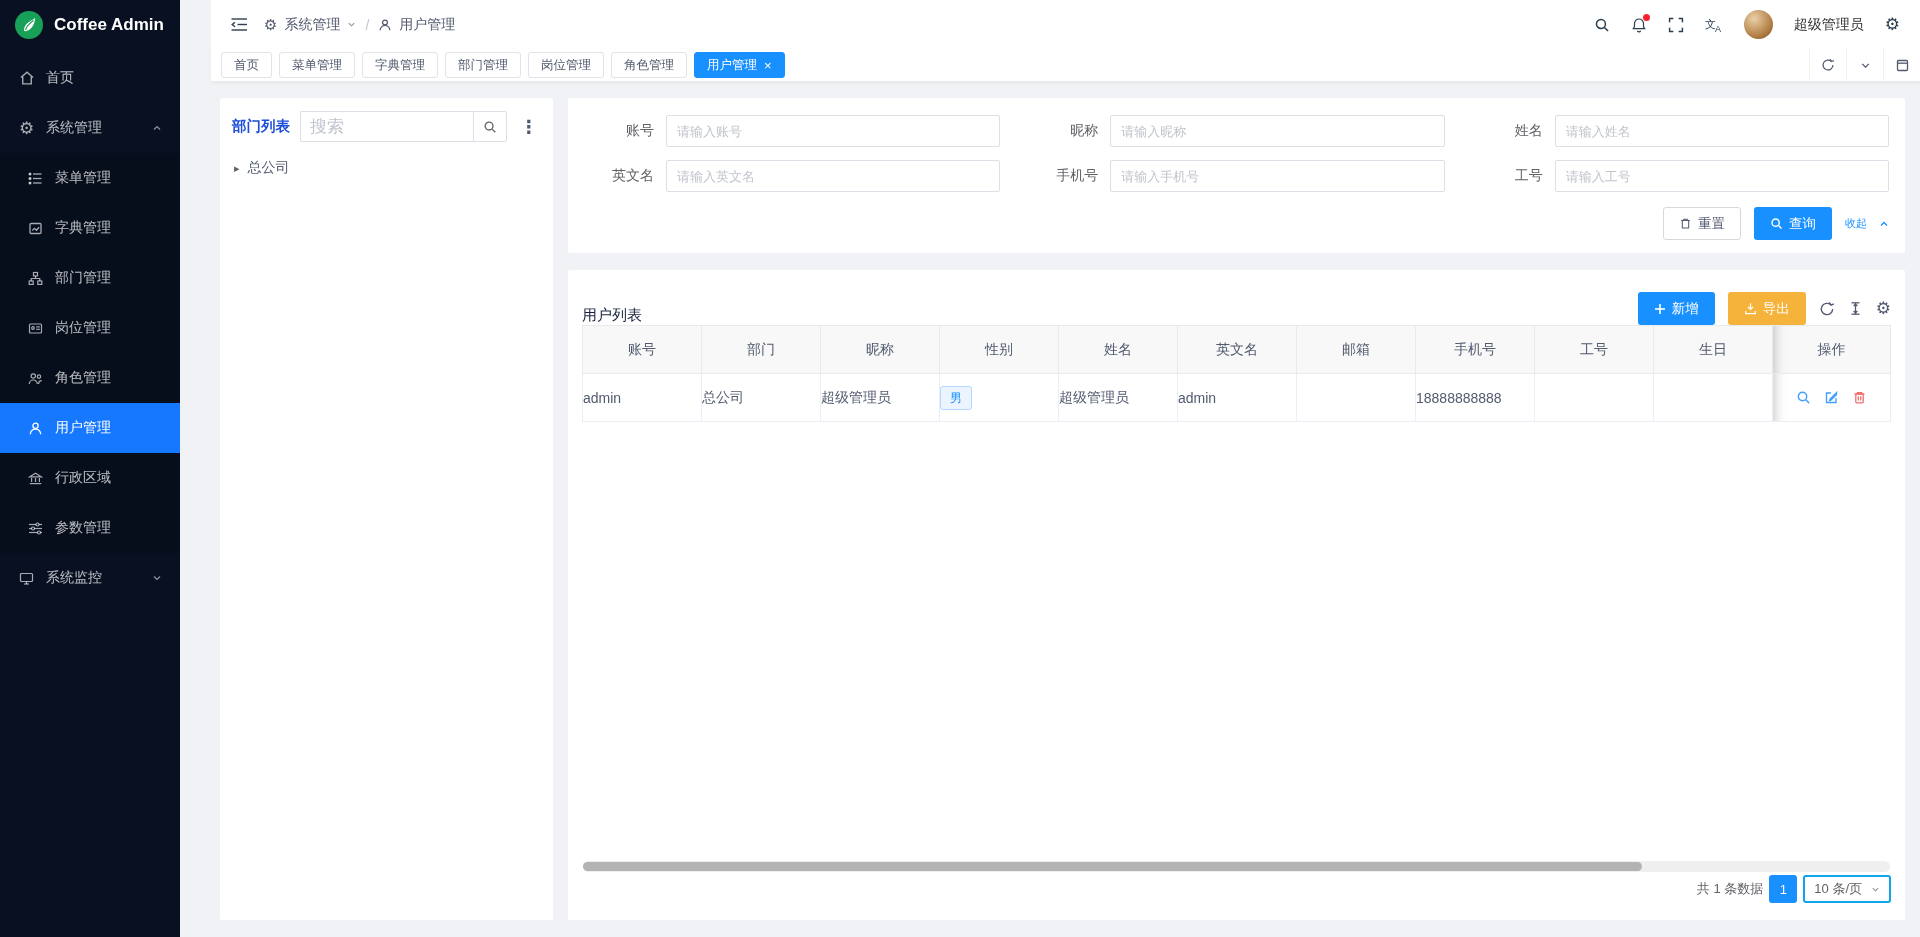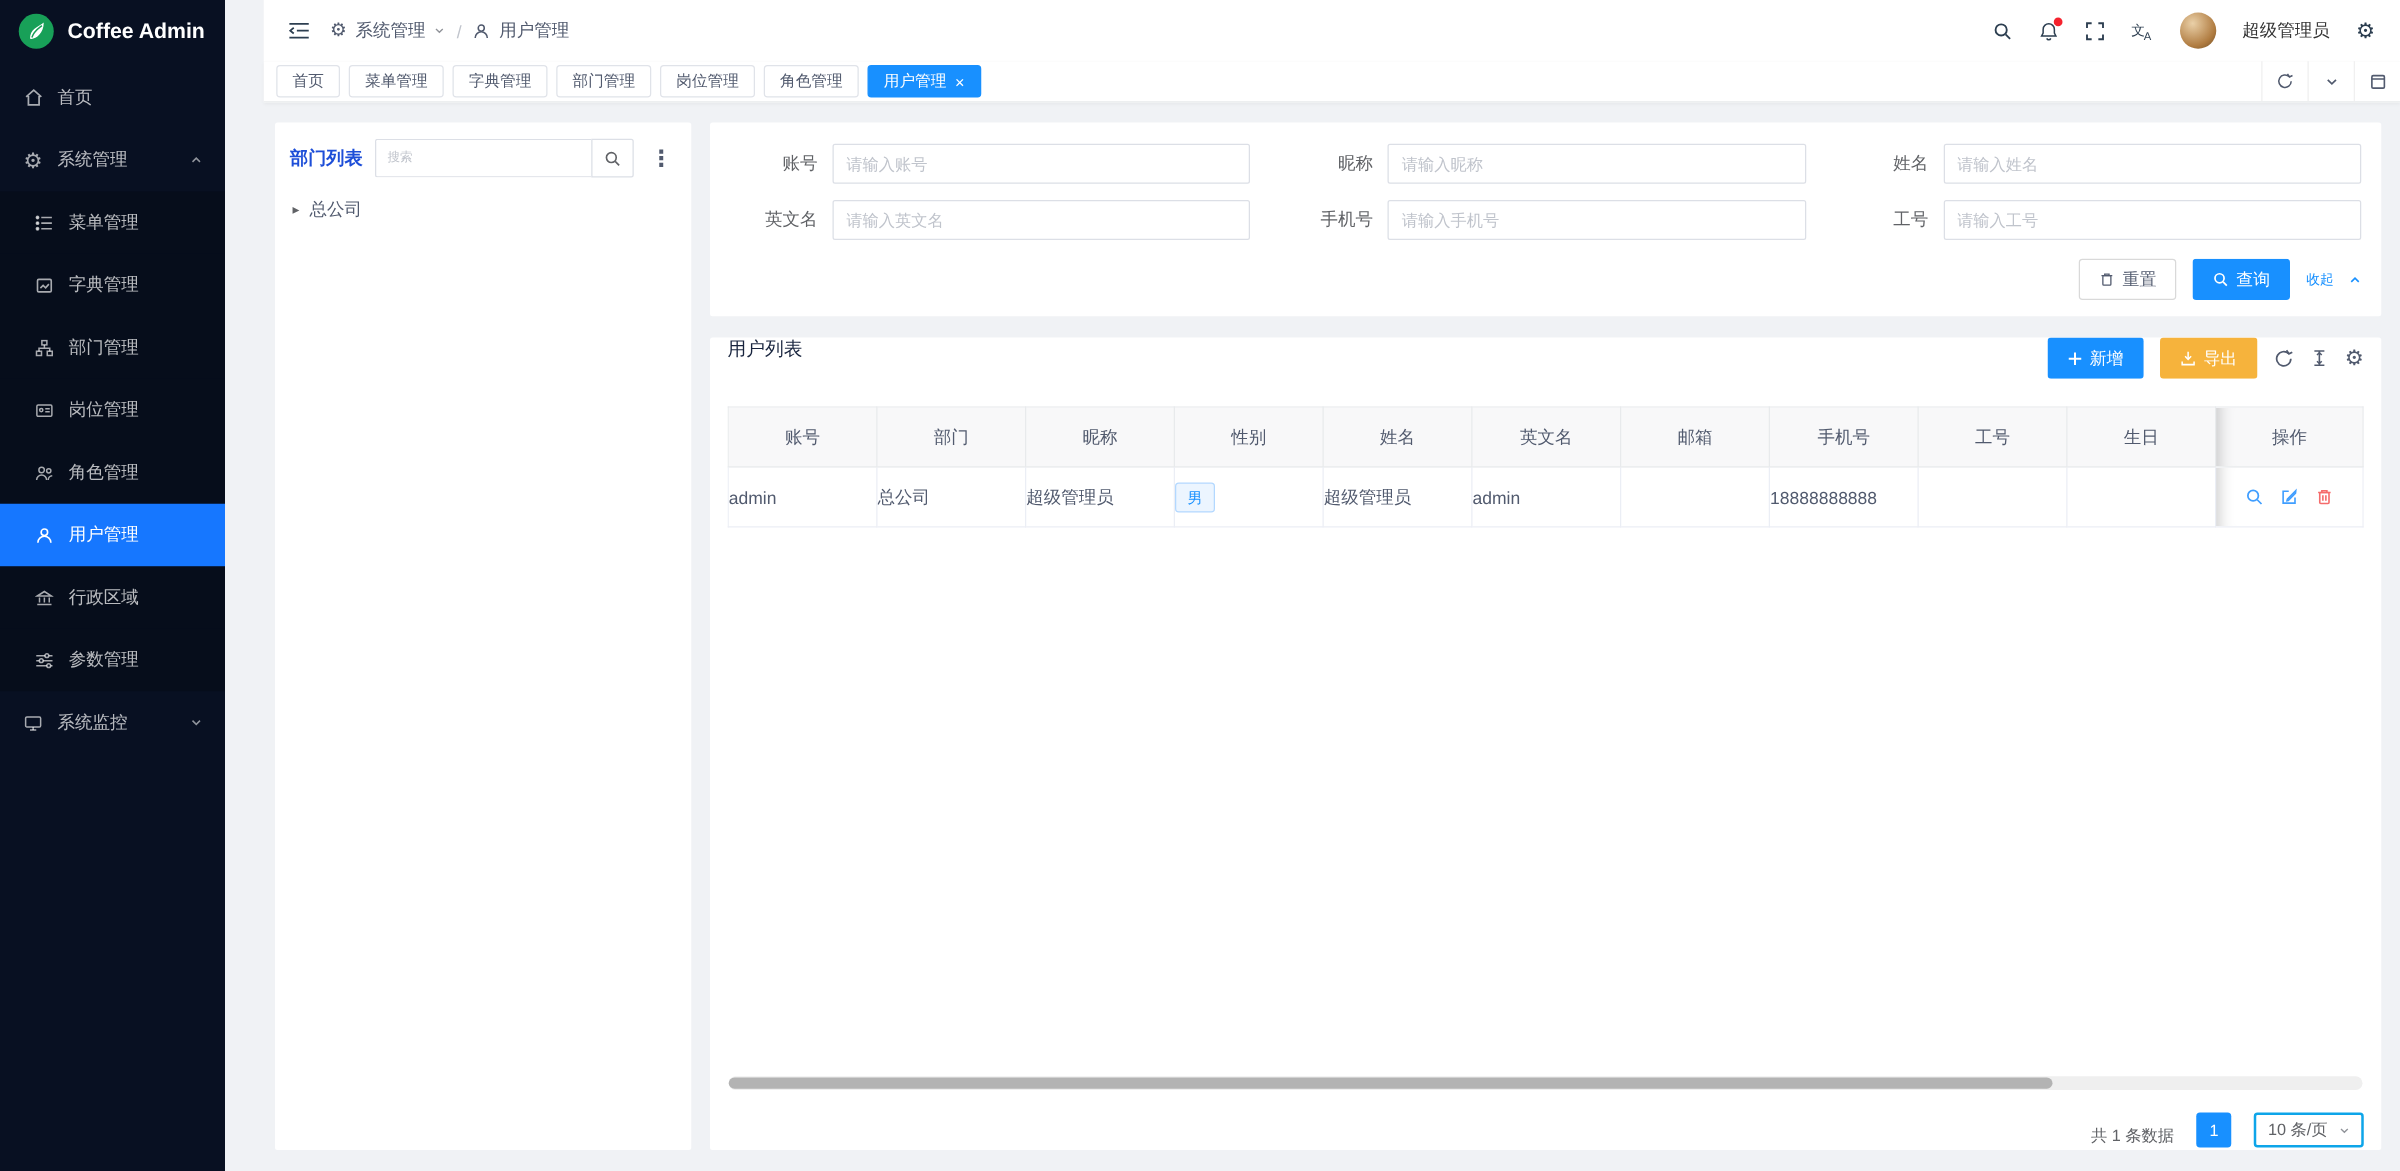--- a/index.html
+++ b/index.html
@@ -36,21 +36,21 @@
   .tab.active{background:var(--primary,#1890ff);border-color:var(--primary,#1890ff);color:#fff}
   .tab-close{font-size:13px;line-height:1;cursor:pointer}
   .tab-controls{margin-left:auto;display:flex;align-items:stretch;height:100%;color:#515a6e}
   .tab-ctrl{width:37px;display:flex;align-items:center;justify-content:center;border-left:1px solid #f0f0f0;cursor:pointer}
   
   .content{position:fixed;top:82px;left:211px;right:0;bottom:0;background:#f0f2f5;padding:16px 15px 17px 9px;display:flex;gap:15px}
   .dept-panel{width:333px;flex:none;background:#fff;border-radius:2px;padding:13px 12px}
   .dept-head{display:flex;align-items:center;gap:10px}
   .dept-title{font-size:14.5px;font-weight:bold;color:#1d4ed8;white-space:nowrap}
   .dept-search{flex:1;display:flex;height:31px;min-width:0}
-  .dept-search input{flex:1;min-width:0;border:1px solid #dcdfe6;border-right:none;border-radius:2px 0 0 2px;padding:0 9px;font-size:10px;outline:none;color:#333}
+  .dept-search input{flex:1;min-width:0;border:1px solid #dcdfe6;border-right:none;border-radius:2px 0 0 2px;padding:0 9px;font-size:17px;outline:none;color:#333}
   .dept-search input::placeholder{color:#c0c4cc}
   .search-btn{width:34px;border:1px solid #dcdfe6;background:#fff;border-radius:0 2px 2px 0;display:flex;align-items:center;justify-content:center;color:#606266;cursor:pointer}
   .dots-btn{font-size:18px;color:#515a6e;font-weight:bold;cursor:pointer;padding:0 3px;line-height:1}
   .tree-node{margin-top:13px;display:flex;align-items:center;gap:8px;font-size:14px;color:#515a6e;cursor:pointer;padding:4px 2px}
   .tree-caret{font-size:11px;color:#606266;line-height:1}
   .main{flex:1;display:flex;flex-direction:column;min-width:0}
   .card{background:#fff;border-radius:2px}
   
   .filter-card{padding:17px 16px 13px;flex:none}
   .f-grid{display:grid;grid-template-columns:1fr 1fr 1fr;column-gap:28px;row-gap:13px}
@@ -59,37 +59,37 @@
   .f-field input{flex:1;height:32px;border:1px solid #dcdfe6;border-radius:2px;padding:0 10px;font-size:13px;outline:none;min-width:0;color:#333}
   .f-field input::placeholder{color:#c0c4cc}
   .f-actions{display:flex;justify-content:flex-end;align-items:center;gap:13px;margin-top:15px}
   .btn{display:inline-flex;align-items:center;gap:6px;height:33px;padding:0 15px;border-radius:3px;font-size:13.5px;cursor:pointer;border:1px solid transparent;white-space:nowrap}
   .btn-plain{background:#fff;border-color:#d9d9d9;color:#515a6e}
   .btn-primary{background:var(--primary,#1890ff);color:#fff}
   .btn-warning{background:var(--warning,#f6b33c);color:#fff}
   .link{color:var(--primary,#1890ff);font-size:11px;display:inline-flex;align-items:center;gap:12px;cursor:pointer}
   
   .table-card{flex:1;margin-top:17px;display:flex;flex-direction:column;min-height:0;padding:0 14px}
-  .t-head{height:55px;display:flex;align-items:flex-start;flex:none}
+  .t-head{height:55px;display:flex;align-items:flex-end;flex:none}
   .t-title{font-size:15px;color:#17233d}
   .t-actions{margin-left:auto;display:flex;align-items:center;gap:13px}
   .icon-btn{color:#515a6e;cursor:pointer;display:flex;align-items:center}
   .t-wrap{flex:1;min-height:0;overflow:hidden}
   table{width:100%;border-collapse:collapse;table-layout:fixed}
   th{background:#f8f8f9;color:#515a6e;font-weight:normal;font-size:14px;height:48px;border:1px solid #e8eaec}
   td{height:48px;text-align:left;font-size:14px;color:#515a6e;border:1px solid #ebeef5;background:#fff;overflow:hidden;white-space:nowrap}
   .op-col{box-shadow:inset 14px 0 12px -12px rgba(0,0,0,.22)}
   .op-icons{display:flex;align-items:center;justify-content:center;gap:13px}
   .op-icons .icon{cursor:pointer;display:flex}
   .c-blue{color:#409eff}.c-red{color:#f56c6c}
   .tag{display:inline-block;padding:2px 9px;font-size:12px;color:var(--primary,#1890ff);background:#ecf5ff;border:1px solid #b3d8ff;border-radius:3px;line-height:1.5}
   .hscroll{height:11px;margin:6px 1px 2px;position:relative;flex:none}
   .hscroll .track{position:absolute;inset:0;border-radius:6px;background:#efefef}
   .hscroll .thumb{position:absolute;left:0;top:1px;height:9px;width:81%;background:#b3b3b3;border-radius:5px;cursor:pointer}
-  .t-foot{height:46px;display:flex;align-items:flex-end;justify-content:flex-end;gap:18px;font-size:13px;color:#606266;flex:none;padding-bottom:2px}
+  .t-foot{height:46px;display:flex;align-items:center;justify-content:flex-end;gap:6px;font-size:13px;color:#606266;flex:none;padding-bottom:16px}
   .page-num{min-width:28px;height:28px;background:var(--primary,#1890ff);color:#fff;display:flex;align-items:center;justify-content:center;border-radius:3px;font-size:13px;cursor:pointer;padding:0 4px}
   .size-select{height:28px;border:2px solid #0ea5e9;border-radius:3px;display:flex;align-items:center;gap:9px;padding:0 9px;color:#606266;cursor:pointer;background:#fff;white-space:nowrap}
 </style>
 </head>
 <body>
 
 <aside class="sidebar">
   <div class="logo">
     <span class="logo-badge">
       <svg width="30" height="30" viewBox="0 0 30 30">

